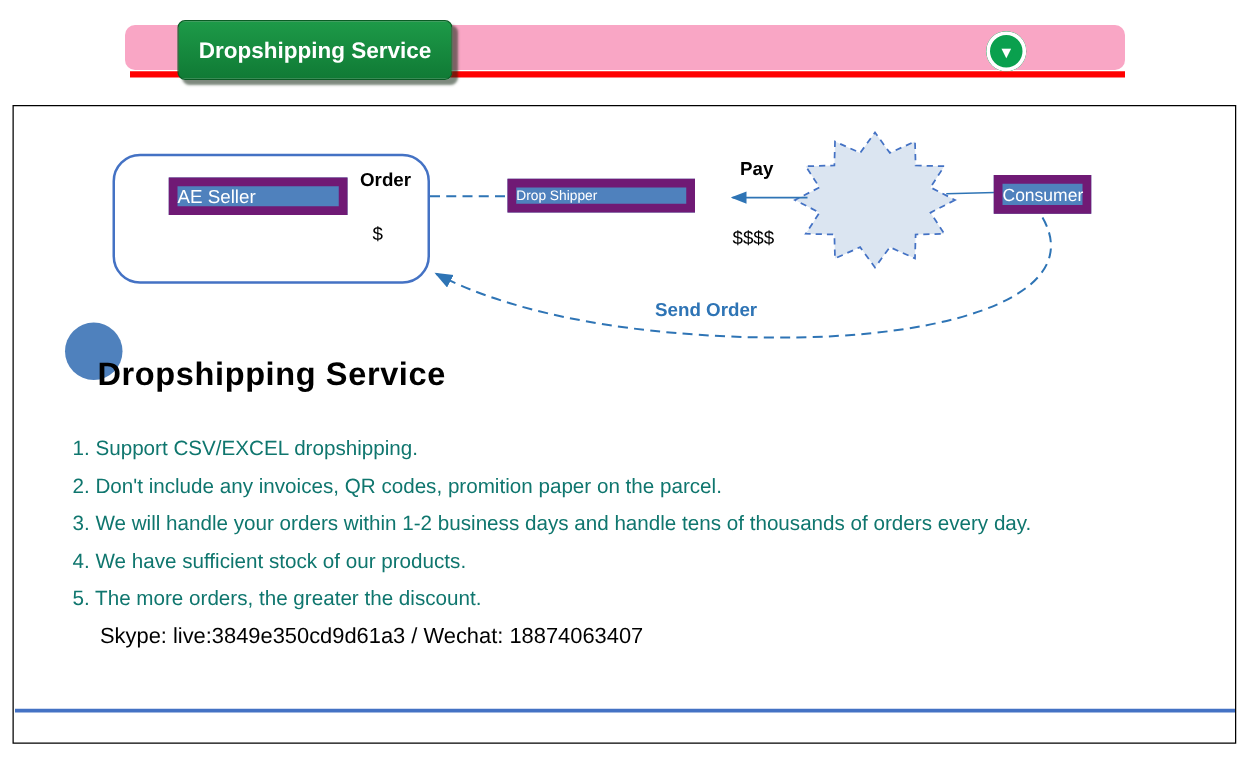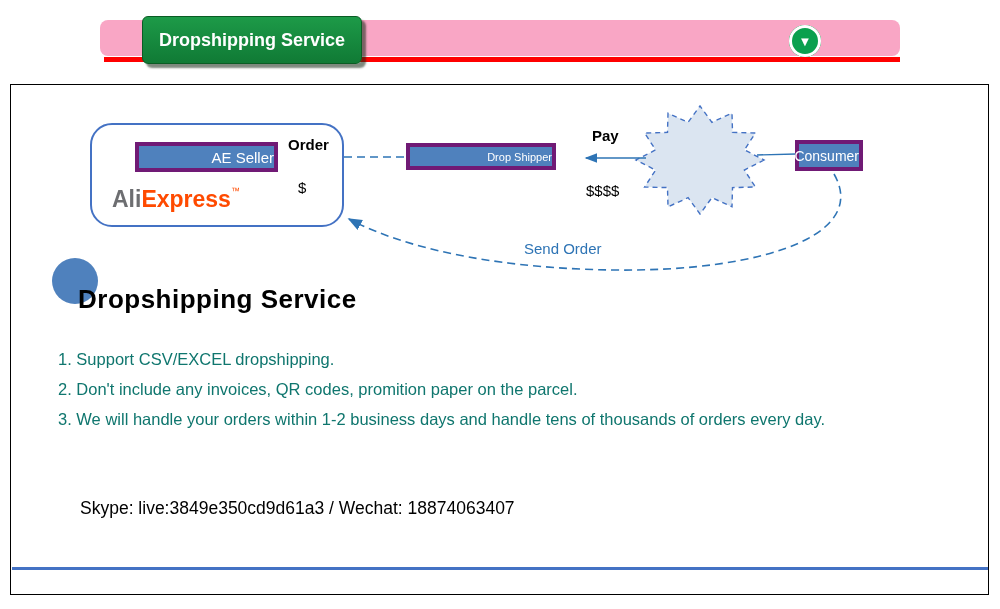--- a/index.html
+++ b/index.html
@@ -39,33 +39,33 @@
   .frame{
     position:absolute;left:10px;top:84px;width:979px;height:511px;
     border:1px solid #000000;box-sizing:border-box;background:#ffffff;
   }
   .diagram-svg{position:absolute;left:0;top:85px;width:1000px;height:220px;pointer-events:none;}
   .seller-group{
     position:absolute;left:90px;top:123px;width:250px;height:100px;
     border:2px solid #4472c4;border-radius:22px;background:#ffffff;
   }
   .bluebox{
-    position:absolute;background:#4f81bd;border:4px solid #701a75;
-    color:#ffffff;display:flex;align-items:center;justify-content:flex-end;
+    position:absolute;background:#4f81bd;border:7px solid #701a75;
+    color:#ffffff;display:flex;align-items:center;justify-content:flex-start;
     box-sizing:border-box;
   }
   .ae-seller{left:135px;top:142px;width:143px;height:30px;font-size:15px;}
   .drop-shipper{left:406px;top:143px;width:150px;height:27px;font-size:11px;}
-  .consumer{left:795px;top:140px;width:68px;height:31px;font-size:14px;}
+  .consumer{left:795px;top:140px;width:78px;height:31px;font-size:14px;}
   .lbl{position:absolute;color:#000;}
   .order-lbl{left:288px;top:136px;font-size:15px;font-weight:bold;}
   .dollar-lbl{left:298px;top:179px;font-size:15px;}
   .pay-lbl{left:592px;top:127px;font-size:15px;font-weight:bold;}
   .dollars-lbl{left:586px;top:182px;font-size:15px;}
-  .send-order-lbl{left:524px;top:240px;font-size:15px;font-weight:normal;color:#2e74b5;text-align:center;}
+  .send-order-lbl{left:524px;top:240px;font-size:15px;font-weight:bold;color:#2e74b5;text-align:center;}
   .aliexpress{
     position:absolute;left:112px;top:186px;font-size:23px;font-weight:bold;
     letter-spacing:0;
   }
   .ali-part{color:#6d6e71;}
   .express-part{color:#ff4a00;}
   .tm-part{color:#ff4a00;font-size:9px;vertical-align:top;font-weight:normal;}
   .platform-text{
     position:absolute;left:648px;top:132px;width:104px;
     text-align:center;font-size:13px;line-height:1.4;color:#000;
@@ -121,23 +121,20 @@
 
     <path d="M 834 89 C 872 155, 745 192, 580 184 C 468 179, 392 157, 349 134" stroke="#2e74b5" stroke-width="1.6" stroke-dasharray="8 5" fill="none" marker-end="url(#arr)"></path>
   </svg>
 
   <div class="seller-group"></div>
 
   <div class="bluebox ae-seller">
     <span>AE Seller</span>
   </div>
 
-  <div class="aliexpress">
-    <span class="ali-part">Ali</span><span class="express-part">Express</span><span class="tm-part">™</span>
-  </div>
 
   <div class="lbl order-lbl">Order</div>
   <div class="lbl dollar-lbl">$</div>
 
   <div class="bluebox drop-shipper">
     <span>Drop Shipper</span>
   </div>
 
   <div class="lbl pay-lbl">Pay</div>
   <div class="lbl dollars-lbl">$$$$</div>
@@ -149,19 +146,21 @@
 
   <div class="lbl send-order-lbl">Send Order</div>
 
   <div class="blue-dot"></div>
   <div class="section-heading">Dropshipping Service</div>
 
   <div class="feature-list">
     <div class="feature-item">1. Support CSV/EXCEL dropshipping.</div>
     <div class="feature-item">2. Don't include any invoices, QR codes, promition paper on the parcel.</div>
     <div class="feature-item">3. We will handle your orders within 1-2 business days and handle tens of thousands of orders every day.</div>
+    <div class="feature-item">4. We have sufficient stock of our products.</div>
+    <div class="feature-item">5. The more orders, the greater the discount.</div>
   </div>
 
   <div class="contact-line">Skype: live:3849e350cd9d61a3 / Wechat: 18874063407</div>
 
   <div class="bottom-line"></div>
 
 </div>
 
 </body></html>

